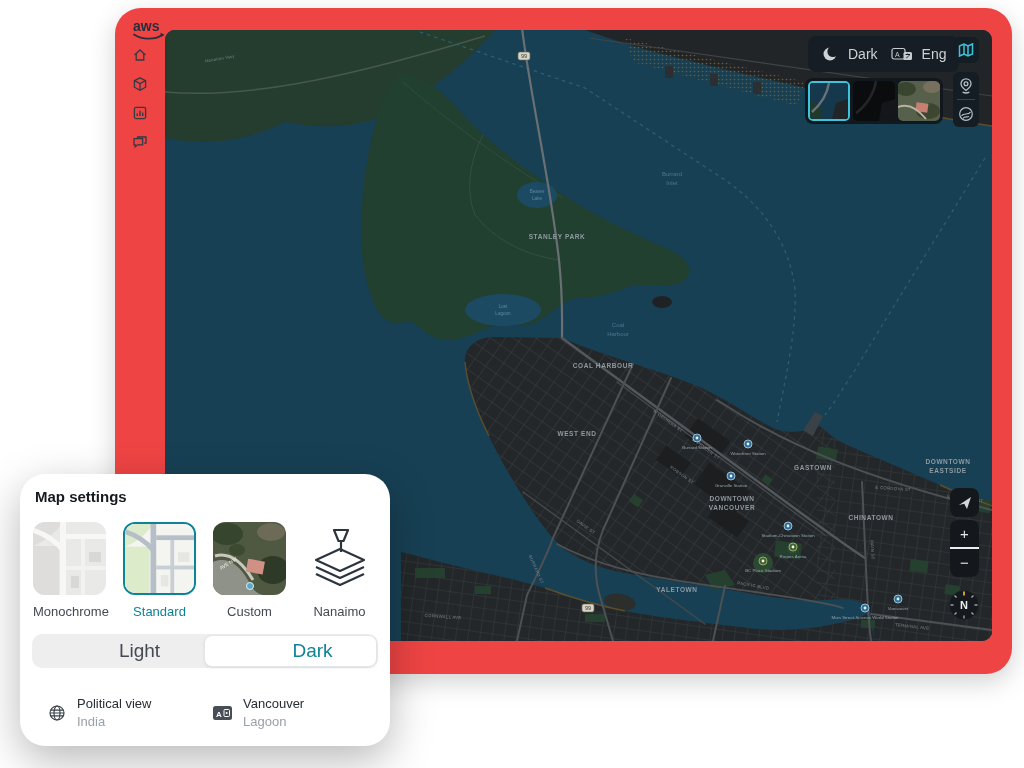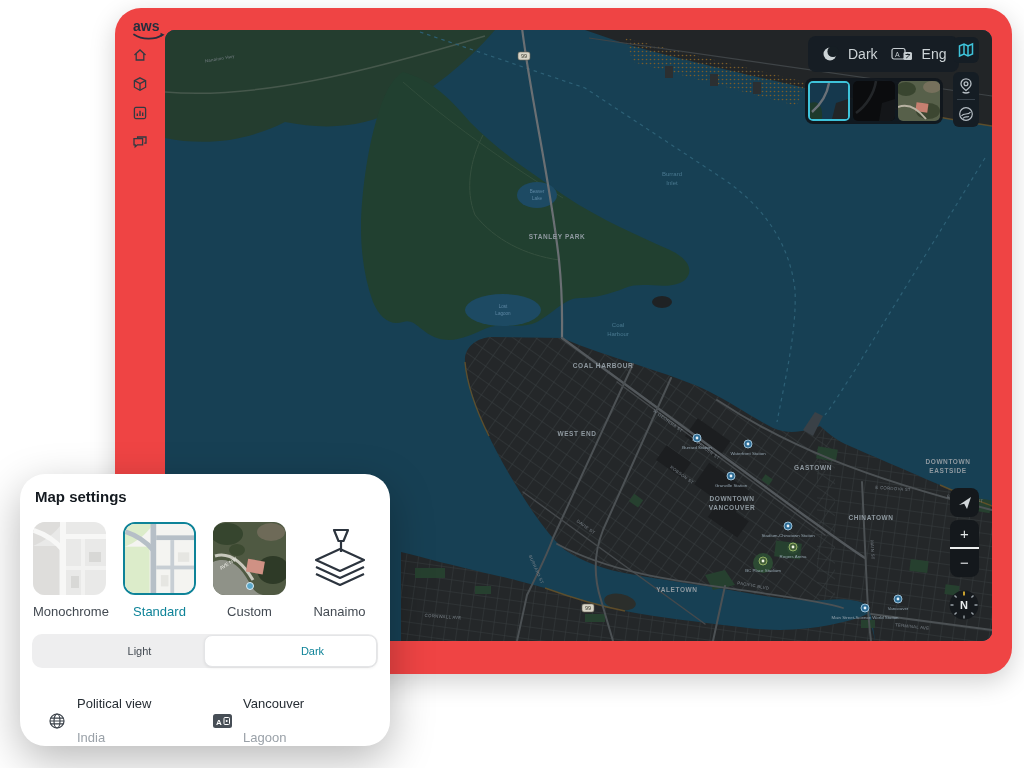--- a/index.html
+++ b/index.html
@@ -57,28 +57,28 @@
   .panel-title{position:absolute;left:15px;top:14px;font-size:15px;font-weight:bold;color:#141a20;}
   .styles-row{position:absolute;left:13px;top:48px;display:flex;gap:17px;}
   .style-item{width:73px;text-align:center;cursor:pointer;}
   .style-thumb{width:73px;height:73px;border-radius:12px;overflow:hidden;box-sizing:border-box;
                display:flex;align-items:center;justify-content:center;}
   .style-thumb.sel{border:2px solid #0e8398;}
   .style-label{margin-top:9px;font-size:13px;color:#434a52;}
   .style-label.sel{color:#0e8398;}
   .toggle{position:absolute;left:12px;top:160px;width:346px;height:34px;background:#eeeeef;
           border-radius:10px;display:flex;}
-  .toggle-opt{flex:1;display:flex;align-items:center;justify-content:center;font-size:11px;
+  .toggle-opt{flex:1;display:flex;align-items:center;justify-content:center;font-size:19px;
               color:#434a52;cursor:pointer;padding-left:44px;}
   .toggle-opt.active{background:#ffffff;border:1px solid #e4e5e7;border-radius:8px;margin:1px;
                      color:#0e8398;box-shadow:0 1px 3px rgba(0,0,0,.08);}
   .f-item{position:absolute;top:222px;display:flex;align-items:center;gap:11px;cursor:pointer;}
   .f-item.pv{left:28px;} .f-item.lang{left:193px;}
   .f-label{font-size:13px;color:#262d34;}
-  .f-value{font-size:13px;color:#9aa1a8;margin-top:19px;}
+  .f-value{font-size:13px;color:#9aa1a8;margin-top:3px;}
 </style>
 </head>
 <body>
 
 <div class="window">
 
   <div class="brand">
     <svg width="36" height="26" viewBox="0 0 36 26">
       <text x="2" y="13" font-size="14" font-weight="bold" fill="#252f3e">aws</text>
       <path d="M3,16.5 C11,22 24,22 31,17" stroke="#252f3e" stroke-width="1.7" fill="none" stroke-linecap="round"></path>

